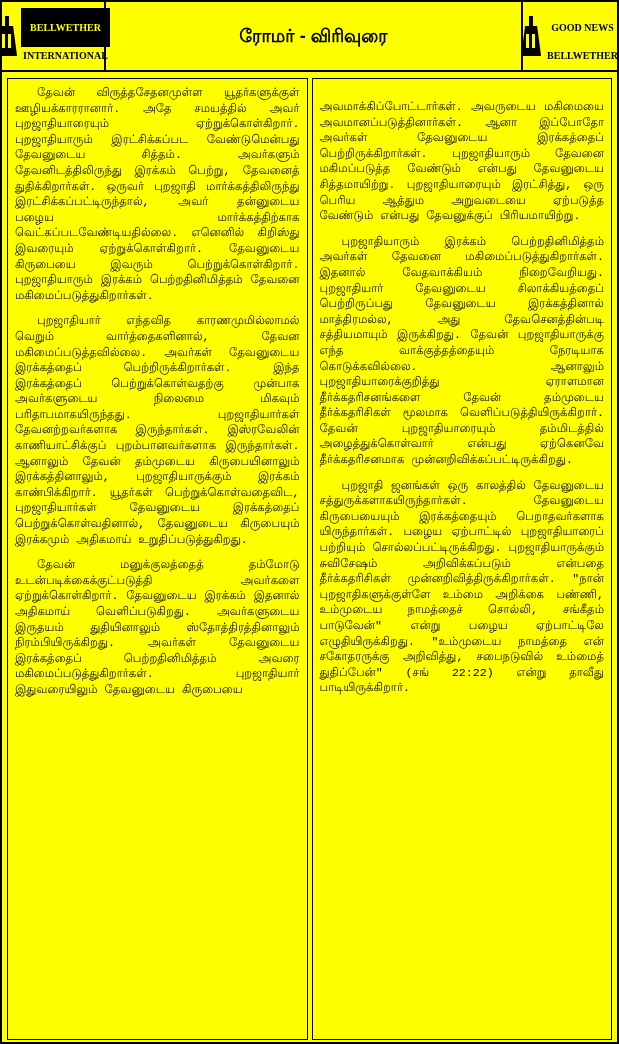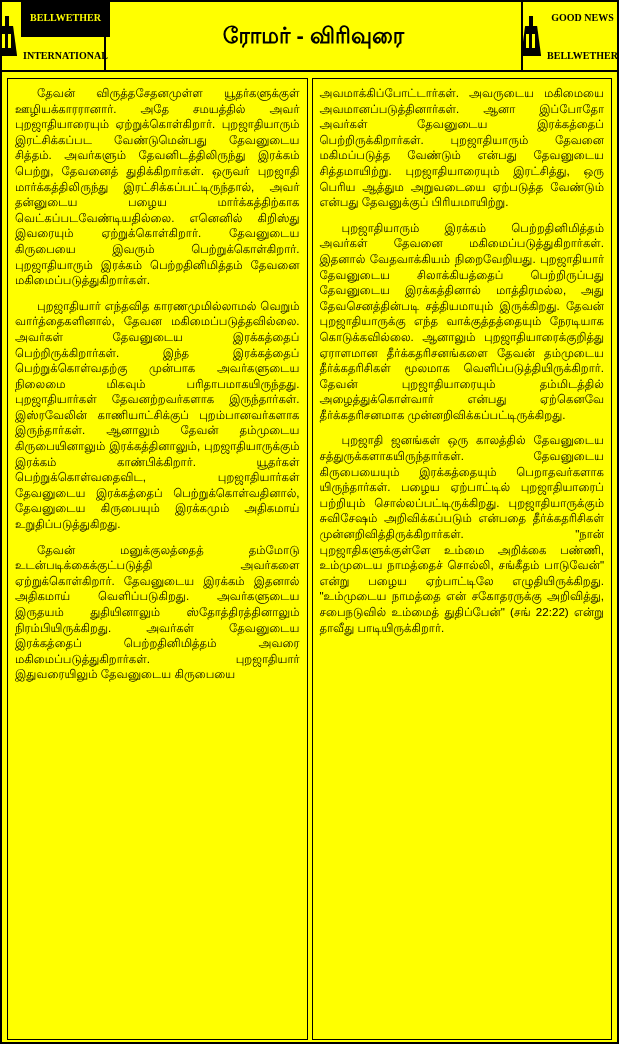--- a/index.html
+++ b/index.html
@@ -88,37 +88,37 @@
   .logo-text .l1 {
     background: #000;
     color: #ffff00;
     padding: 13px 2px;
     display: block;
     white-space: nowrap;
   }
   .logo-text .l2 {
     display: block;
     white-space: nowrap;
-    padding: 12px 2px;
+    padding: 2px 2px;
   }
   .logo-text.plain .l1 {
     background: transparent;
     color: #000;
   }
   .header-titles {
     flex: 1;
     display: flex;
     flex-direction: column;
     align-items: center;
     justify-content: center;
     gap: 2px;
   }
   .title-ta {
     font-family: "Liberation Sans", sans-serif;
-    font-size: 22px;
+    font-size: 18px;
     font-weight: bold;
     color: #000;
     line-height: 26px;
   }
   .title-en {
     font-family: "Liberation Serif", serif;
     font-size: 19px;
     font-weight: bold;
     color: #000;
     letter-spacing: 0.5px;
@@ -138,27 +138,27 @@
     border: 1px solid #000000;
     padding: 6px 7px;
     background: #ffff00;
     overflow: hidden;
   }
   .column.left { margin-right: 4px; }
   .column p {
     margin: 0 0 10px 0;
     text-align: justify;
     text-justify: inter-word;
-    font-family: Liberation Sans, sans-serif;
+    font-family: Liberation Mono, monospace;
     font-size: 11.6px;
     line-height: 15.6px;
     color: #000;
     text-indent: 22px;
   }
-  .column p.noindent { text-indent: 0; }
+  .column p.noindent { text-indent: 0; margin-top: 14px; }
   .column p:last-child { margin-bottom: 0; }
 </style>
 </head>
 <body>
 
 <div class="page">
 
   <div class="header">
 
     <div class="logo-box">

